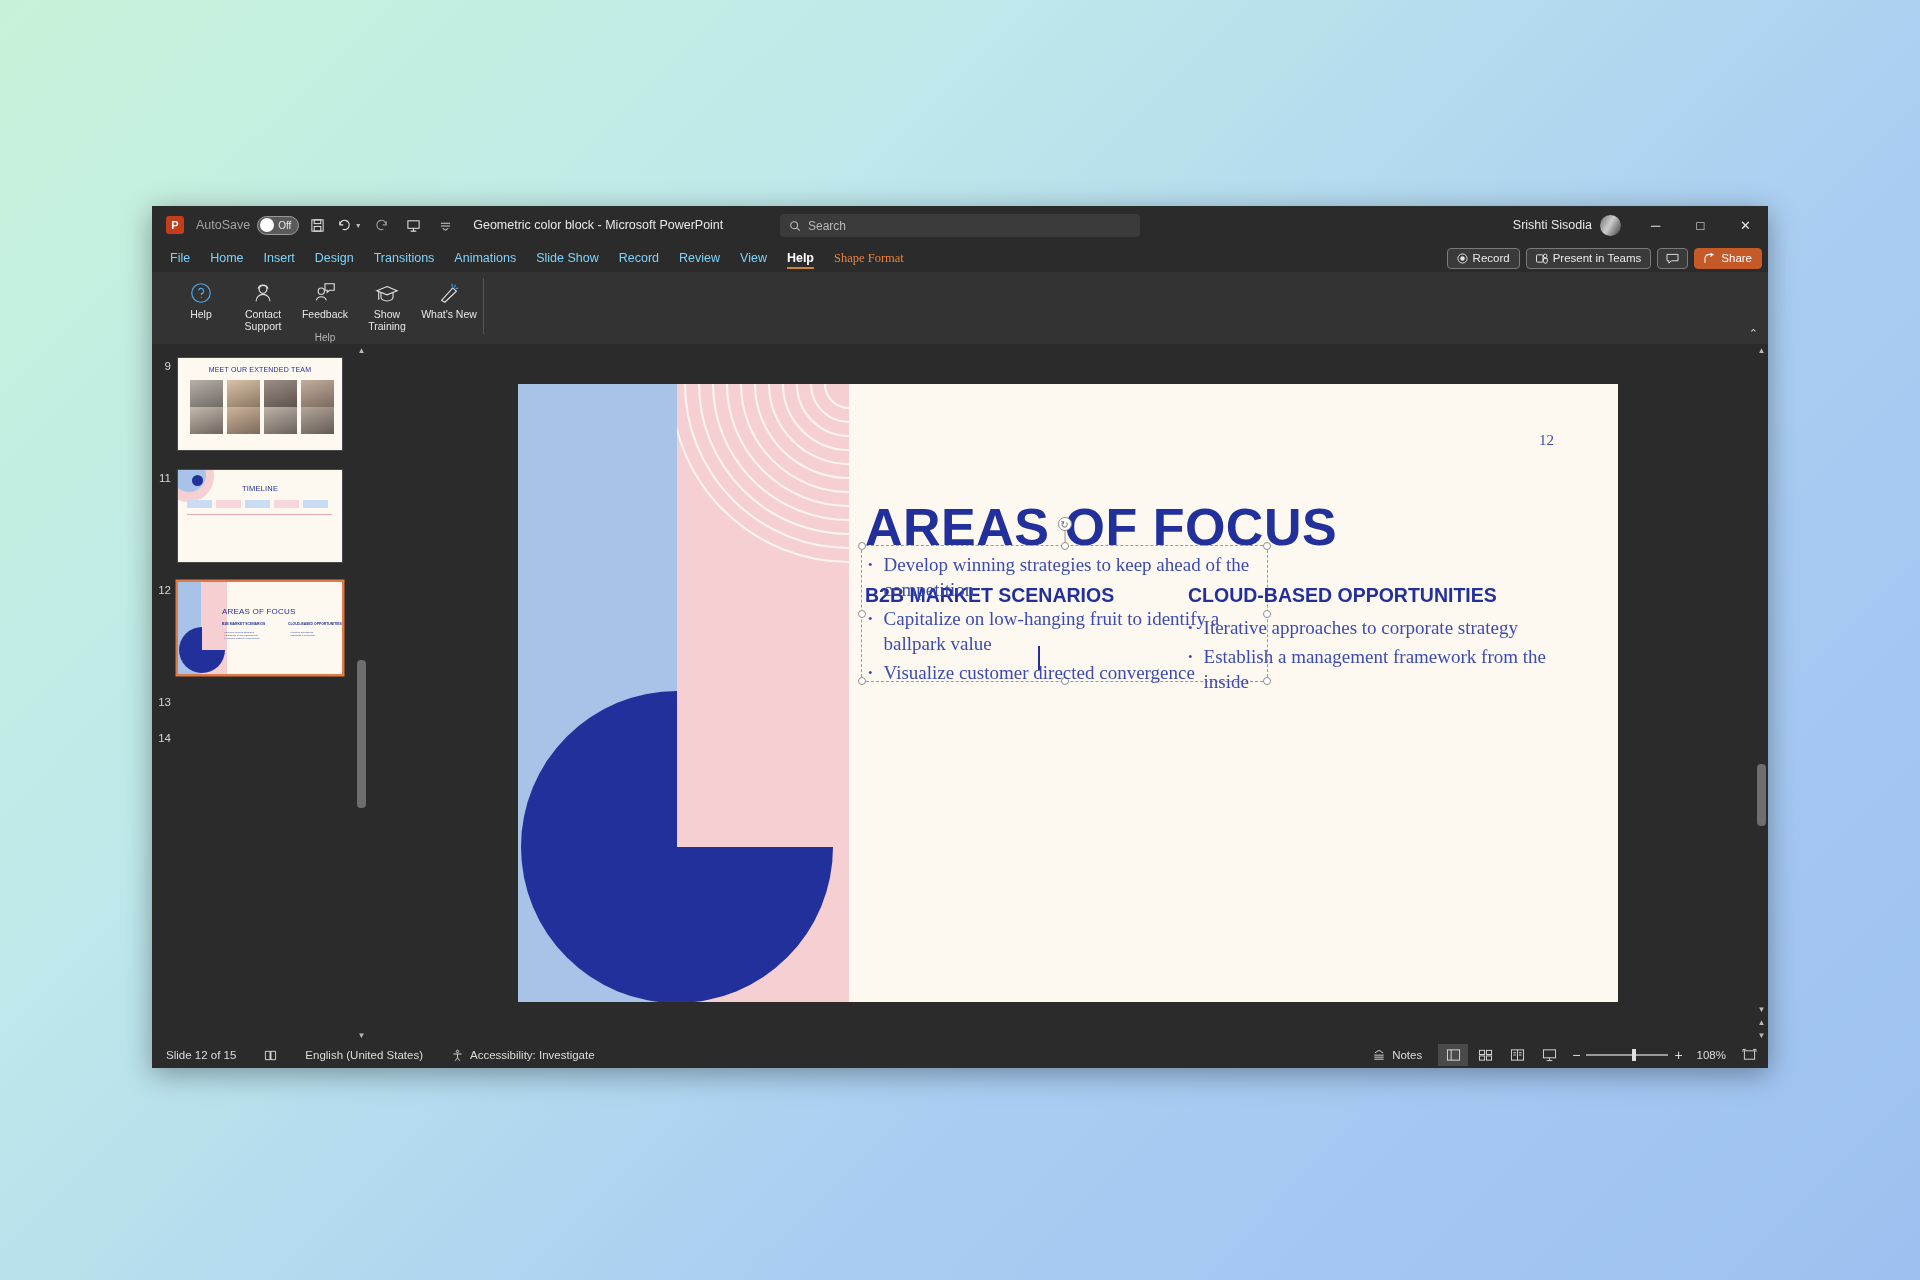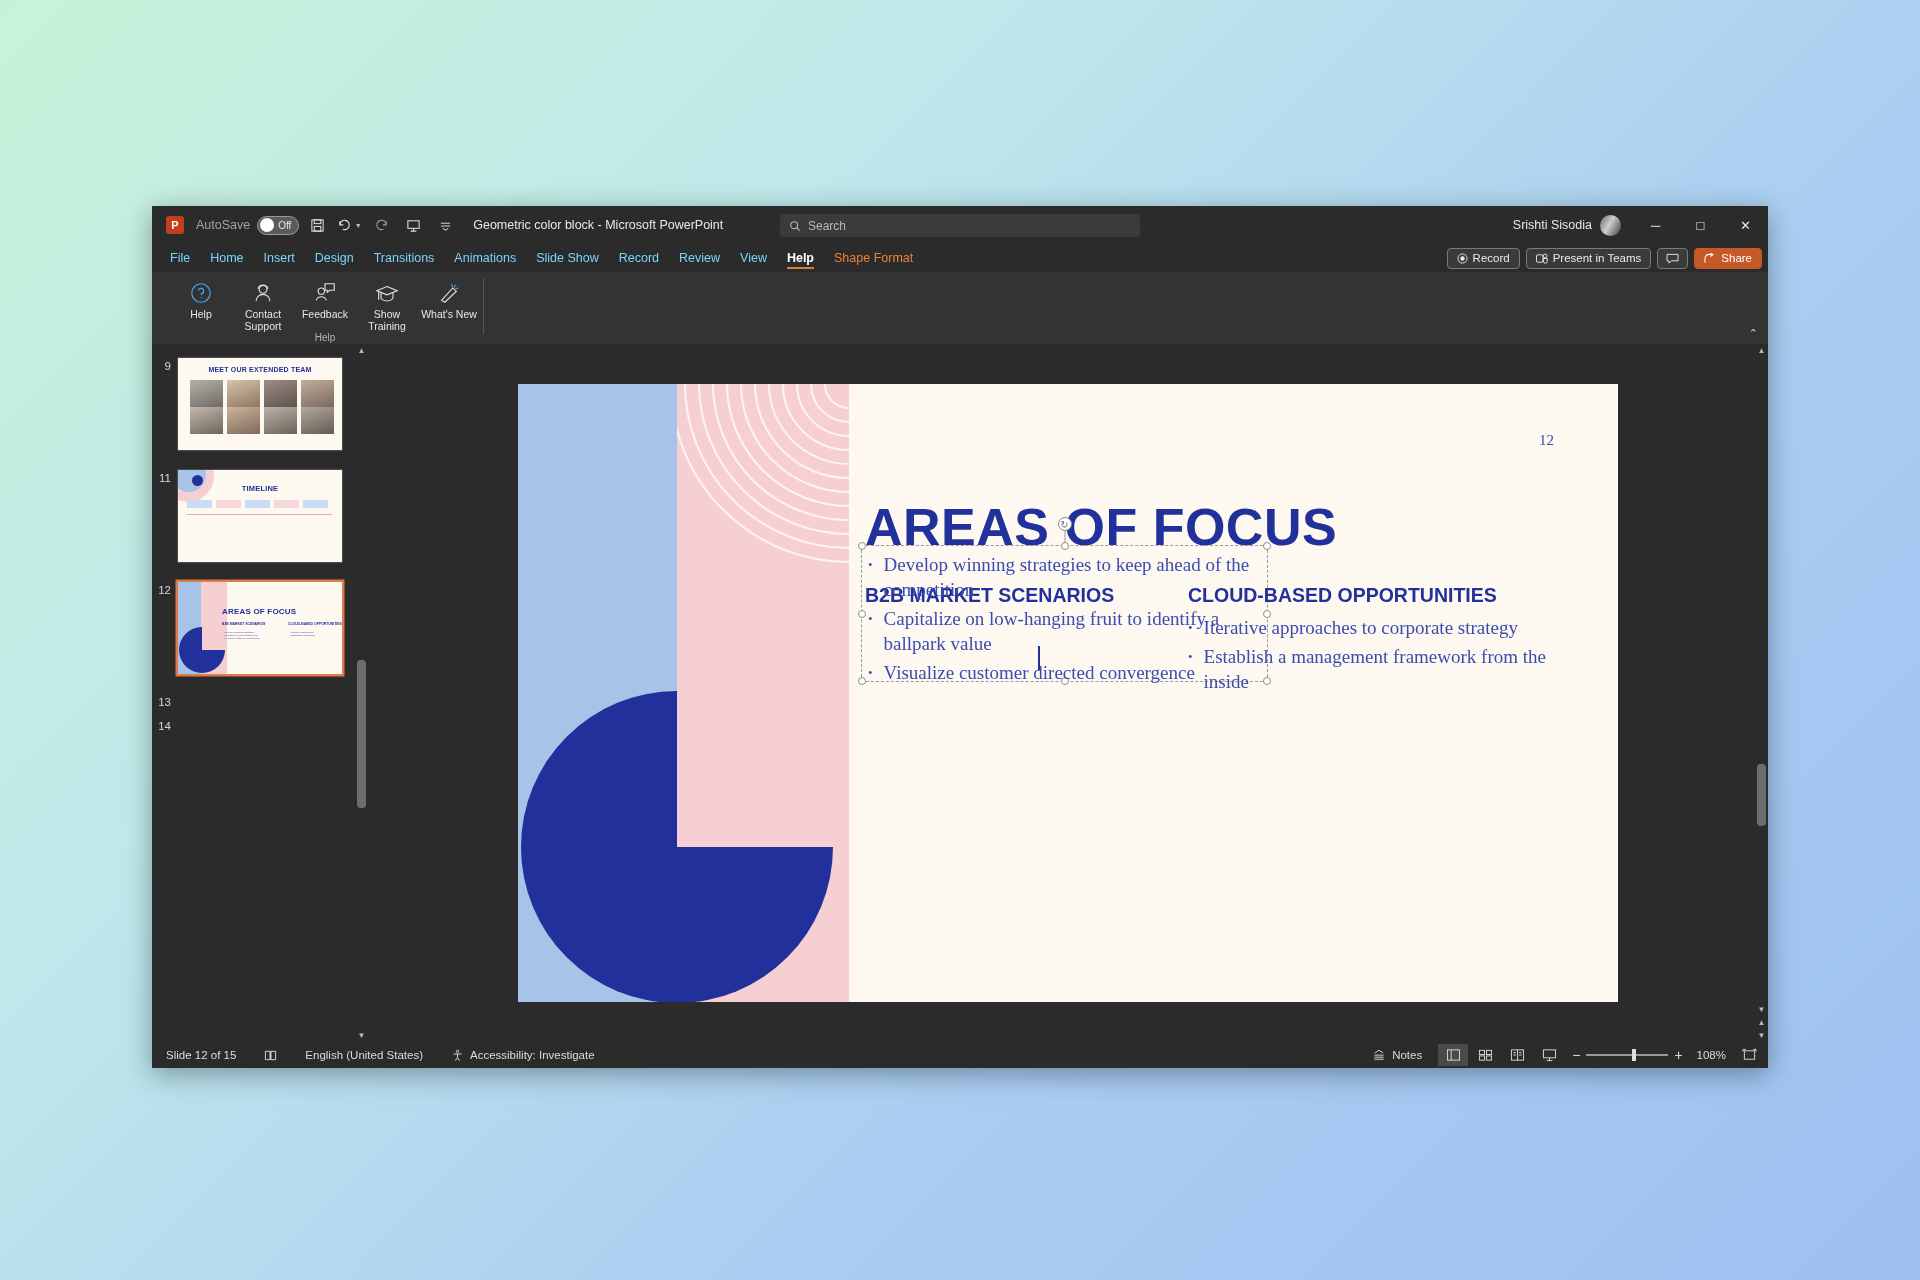--- a/index.html
+++ b/index.html
@@ -81,21 +81,21 @@
     white-space: nowrap;
   }
   .rtab.active {
     color: #ffffff; font-weight: bold;
     position: relative;
   }
   .rtab.active::after {
     content:''; position: absolute; left: 10px; right: 10px; bottom: 3px;
     height: 2px; background: #d0862e;
   }
-  .rtab.contextual { color: #e8833a; }
+  .rtab.contextual { color: #e8833a; font-family: Liberation Serif, serif; }
   .tabrow-right {
     position: absolute; right: 6px; top: 0; height: 28px;
     display: flex; align-items: center; gap: 6px;
   }
   .pill {
     height: 21px; border: 1px solid #7a7a7a; border-radius: 4px;
     color: #eaeaea; font-size: 11.5px;
     display: flex; align-items: center; gap: 5px;
     padding: 0 9px; background: #3a3a3a; white-space: nowrap;
   }
@@ -155,21 +155,21 @@
     width: 26px; text-align: right; padding-right: 7px;
     color: #d6d6d6; font-size: 11.5px; padding-top: 2px;
   }
   .thumb {
     width: 164px; height: 92px; background: #fdf8f0;
     position: relative; overflow: hidden;
     box-shadow: 0 0 0 1px #4a4a4a;
   }
   .thumb.selected { box-shadow: 0 0 0 2.5px #e07a46; }
   .th-title {
-    color: #23309b; font-weight: bold; text-align: center;
+    color: #23309b; font-weight: normal; text-align: center;
     position: absolute; left: 0; right: 0;
     letter-spacing: .2px;
   }
   .th-tiny { font-size: 2.4px; color: #3a49a8; line-height: 3.2px; }
 
   
   #canvaswrap {
     flex: 1; background: #2b2b2b; position: relative;
     display: flex; align-items: center; justify-content: center;
   }
@@ -504,21 +504,21 @@
           <div class="th-tiny" style="position:absolute;left:112px;top:49px;width:48px;">
             • Iterative approaches<br>• Establish a framework
           </div>
         </div>
       </div>
 
       <div class="thumb-row" style="margin-top:14px;">
         <div class="thumb-num">13</div>
       </div>
 
-      <div class="thumb-row" style="margin-top:4px;">
+      <div class="thumb-row" style="margin-top:16px;">
         <div class="thumb-num">14</div>
       </div>
 
       <div class="vscroll">
         <div class="arrow">▲</div>
         <div class="thumbbar" style="top:316px;height:148px;"></div>
         <div class="arrow" style="position:absolute;bottom:0;left:0;right:0;">▼</div>
       </div>
     </div>
 

